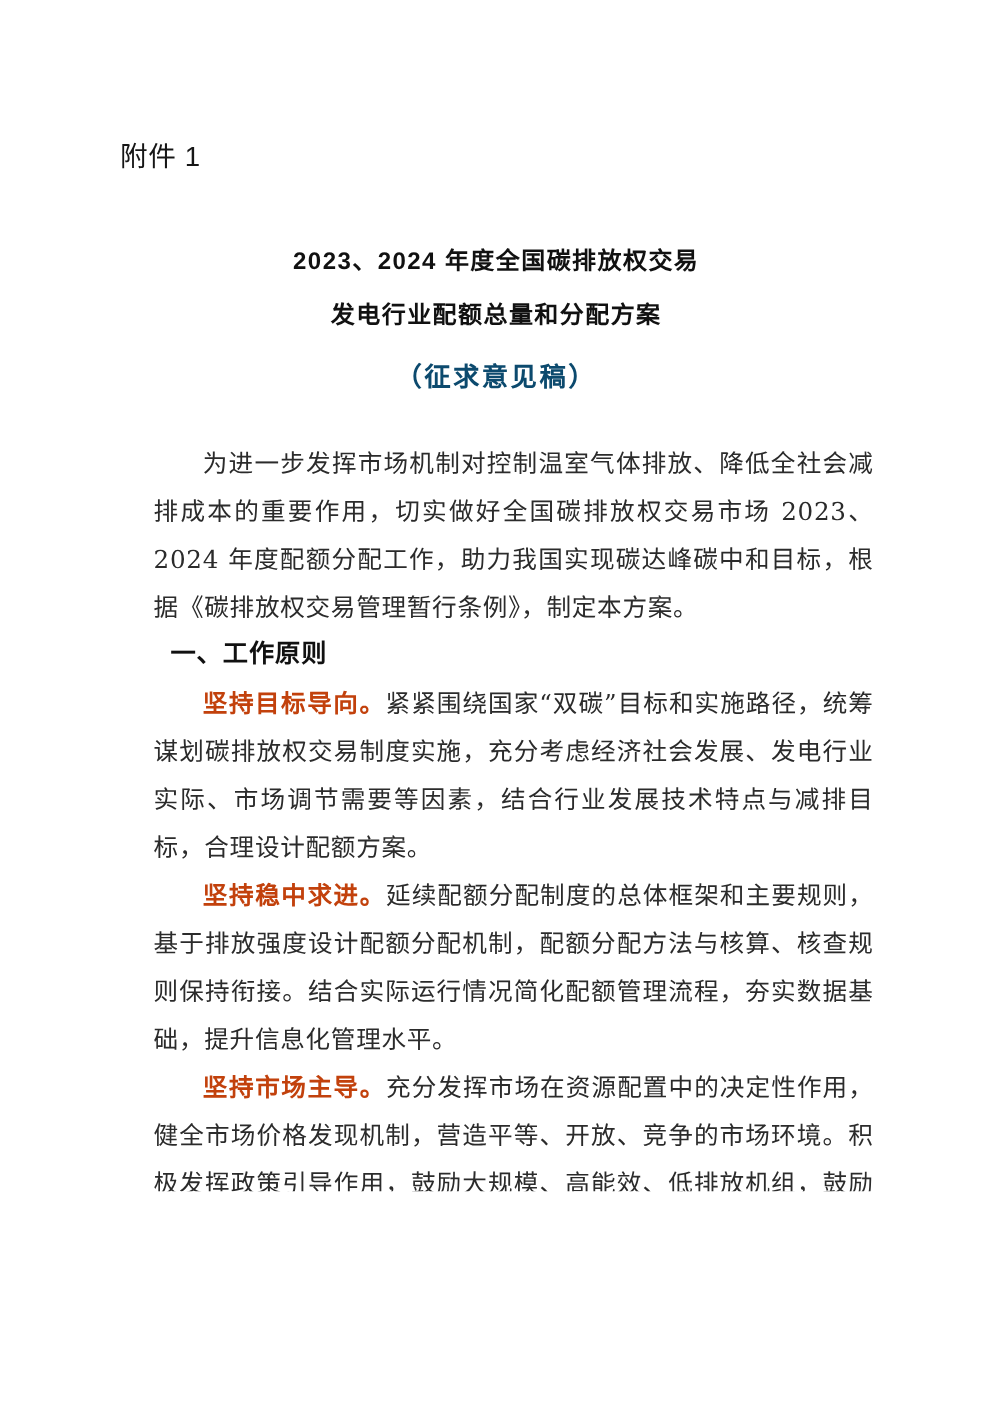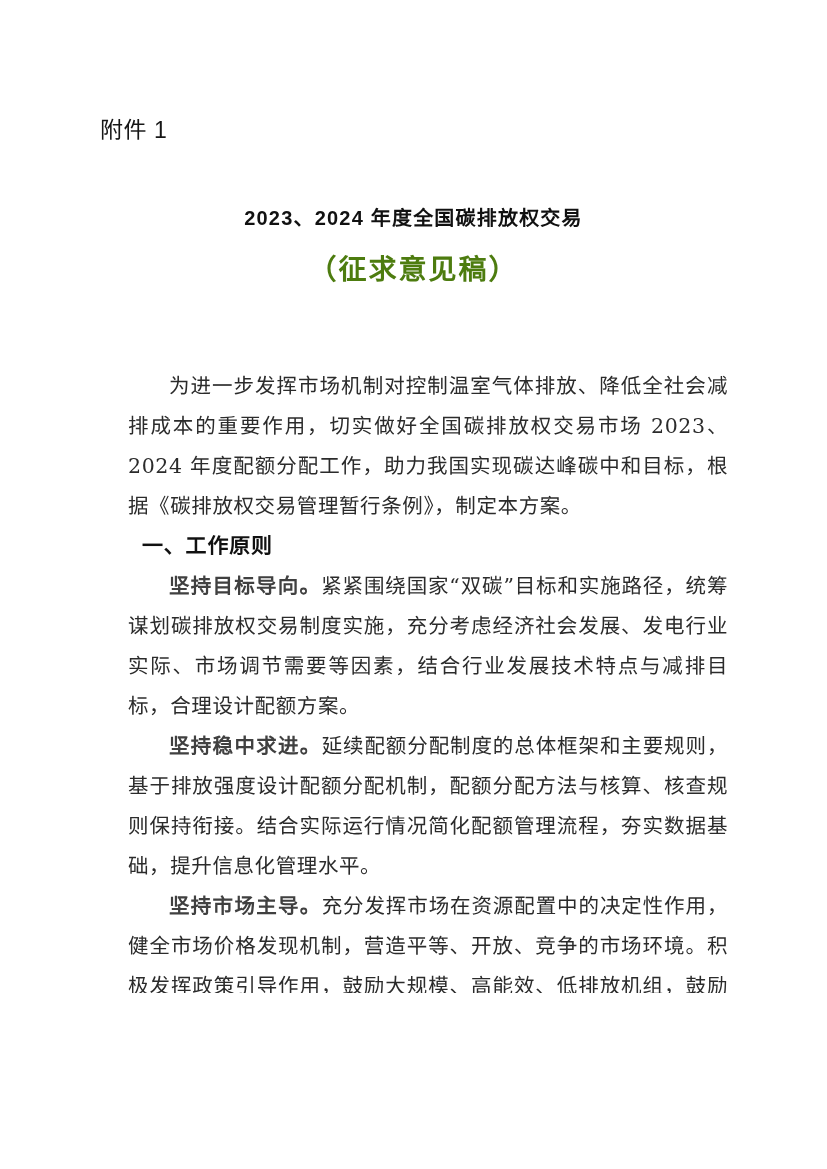--- a/index.html
+++ b/index.html
@@ -49,25 +49,25 @@
     font-weight: 700;
     line-height: 45px;
     letter-spacing: 1.2px;
     color: #111111;
     white-space: pre;
   }
 
   .doc-subtitle {
     margin-top: 12px;
     font-family: "DejaVu Serif", "Liberation Serif", serif;
-    font-size: 28px;
+    font-size: 22px;
     font-weight: 600;
     line-height: 34px;
     letter-spacing: 2px;
-    color: #4d7c0f;
+    color: #0c4a6e;
     white-space: pre;
   }
 
   
   .body-region {
     position: absolute;
     left: 100px;
     top: 366px;
     width: 628px;
   }
@@ -100,21 +100,21 @@
     letter-spacing: 0.8px;
     color: #111111;
     text-indent: 2em;
     margin: 0;
     white-space: pre;
   }
 
   
   .lead {
     font-weight: 700;
-    color: #404040;
+    color: #c2410c;
     letter-spacing: 1px;
   }
 
   
   .page-number {
     position: absolute;
     left: 0;
     right: 0;
     top: 1072px;
     text-align: center;
@@ -132,20 +132,21 @@
 </style>
 </head>
 <body>
 
 <div class="page">
 
   <div class="attachment-mark">附件 1</div>
 
   <div class="title-block">
     <div class="doc-title-line">2023、2024 年度全国碳排放权交易</div>
+    <div class="doc-title-line">发电行业配额总量和分配方案</div>
     <div class="doc-subtitle">（征求意见稿）</div>
   </div>
 
   <div class="body-region">
 
     <p class="para indent">为进一步发挥市场机制对控制温室气体排放、降低全社会减排成本的重要作用，切实做好全国碳排放权交易市场 2023、2024 年度配额分配工作，助力我国实现碳达峰碳中和目标，根据《碳排放权交易管理暂行条例》，制定本方案。</p>
 
     <p class="section-heading">一、工作原则</p>
 
     <p class="para indent"><span class="lead">坚持目标导向。</span><span>紧紧围绕国家“双碳”目标和实施路径，统筹谋划碳排放权交易制度实施，充分考虑经济社会发展、发电行业实际、市场调节需要等因素，结合行业发展技术特点与减排目标，合理设计配额方案。</span></p>

